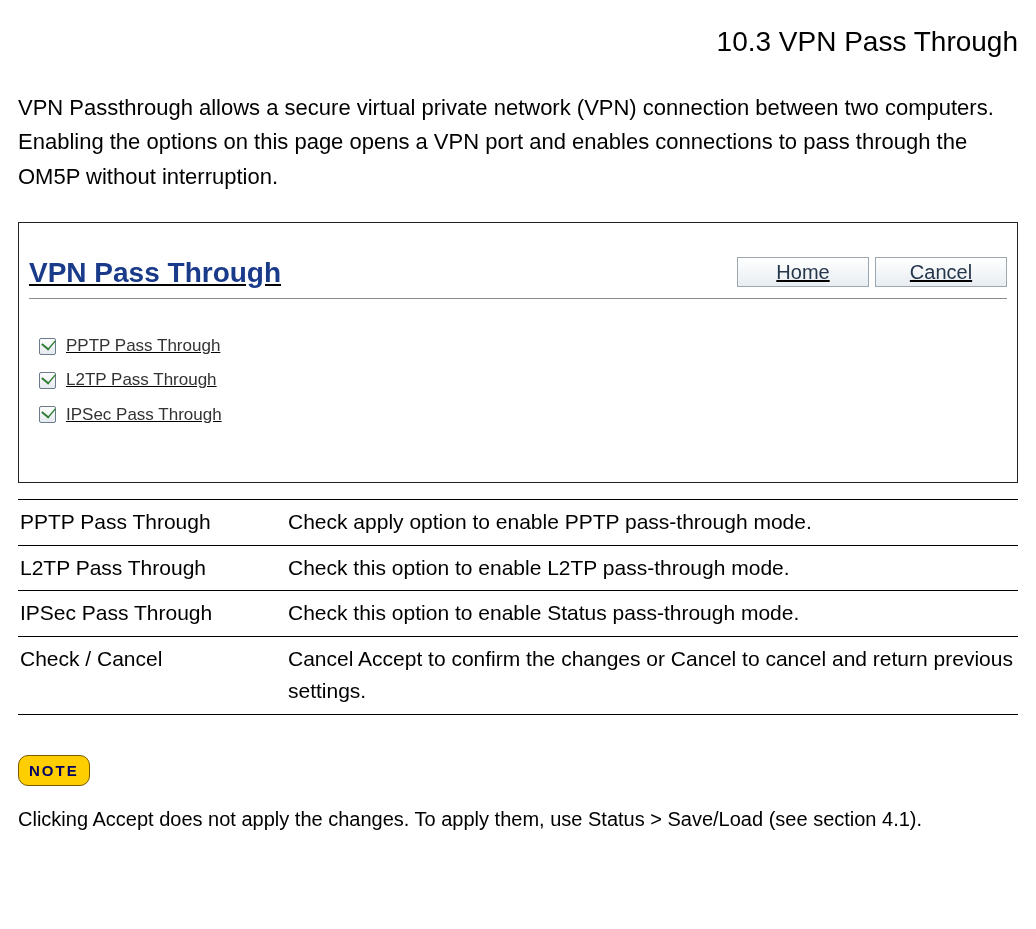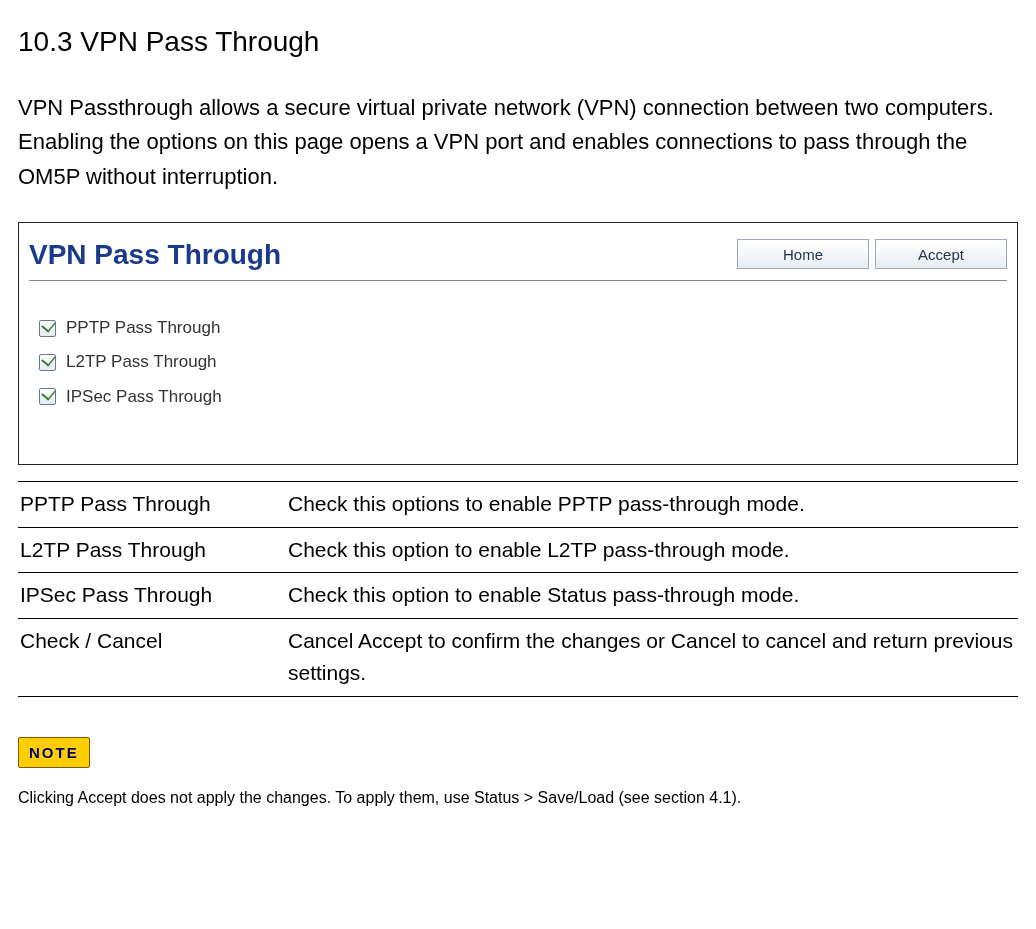--- a/index.html
+++ b/index.html
@@ -9,31 +9,33 @@
     width: 1000px;
     font-size: 21px;
     color: #000;
     line-height: 1.55;
   }
   h2.section-title {
     font-size: 28px;
     font-weight: 400;
     margin: 0 0 28px 0;
     font-family: Arial, Helvetica, sans-serif;
+    text-align: right;
   }
   p.intro {
     font-size: 22px;
     margin: 0 0 28px 0;
   }
 
   
   .panel-frame {
     border: 1px solid #222;
-    padding: 10px 10px 10px 10px;
+    padding: 28px 10px 10px 10px;
     margin-bottom: 8px;
+    text-decoration: underline;
   }
   .panel-header {
     display: flex;
     align-items: center;
     border-bottom: 1px solid #8a8a8a;
     padding-bottom: 4px;
     margin-bottom: 34px;
   }
   .panel-title {
     font-family: Verdana, Arial, sans-serif;
@@ -44,21 +46,21 @@
   }
   .panel-btn {
     display: inline-flex;
     align-items: center;
     justify-content: center;
     width: 130px;
     height: 28px;
     margin-left: 6px;
     border: 1px solid #9da7b0;
     background: linear-gradient(#ffffff, #e8edf2);
-    font-size: 15px;
+    font-size: 20px;
     color: #25364b;
     font-family: Arial, sans-serif;
   }
   .options {
     padding-left: 10px;
     margin-bottom: 44px;
   }
   .option-row {
     display: flex;
     align-items: center;
@@ -123,38 +125,38 @@
     margin-top: 40px;
     margin-bottom: 18px;
     padding: 3px 10px;
     background: #ffce00;
     border: 1px solid #7a5b00;
     color: #000066;
     font-family: Verdana, Arial, sans-serif;
     font-weight: 700;
     font-size: 15px;
     letter-spacing: 2px;
-    border-radius: 2px;
+    border-radius: 10px;
   }
-  p.note-text { font-size: 16px; margin: 0; }
+  p.note-text { font-size: 20px; margin: 0; }
 </style>
 </head>
 <body>
 
 
 
 <h2 class="section-title">10.3 VPN Pass Through</h2>
 
 <p class="intro">VPN Passthrough allows a secure virtual private network (VPN) connection between two computers. Enabling the options on this page opens a VPN port and enables connections to pass through the OM5P without interruption.</p>
 
 <div class="panel-frame">
   <div class="panel-header">
     <span class="panel-title">VPN Pass Through</span>
     <span class="panel-btn">Home</span>
-    <span class="panel-btn">Accept</span>
+    <span class="panel-btn">Cancel</span>
   </div>
 
   <div class="options">
     <div class="option-row">
       <span class="cb"></span>
       <span>PPTP Pass Through</span>
     </div>
     <div class="option-row">
       <span class="cb"></span>
       <span>L2TP Pass Through</span>
@@ -164,21 +166,21 @@
       <span>IPSec Pass Through</span>
     </div>
   </div>
 
 </div>
 
 <table class="defs">
   <tbody>
       <tr>
     <td class="name">PPTP Pass Through</td>
-    <td>Check this options to enable PPTP pass-through mode.</td>
+    <td>Check apply option to enable PPTP pass-through mode.</td>
   </tr>
   <tr>
     <td class="name">L2TP Pass Through</td>
     <td>Check this option to enable L2TP pass-through mode.</td>
   </tr>
   <tr>
     <td class="name">IPSec Pass Through</td>
     <td>Check this option to enable Status pass-through mode.</td>
   </tr>
   <tr>

